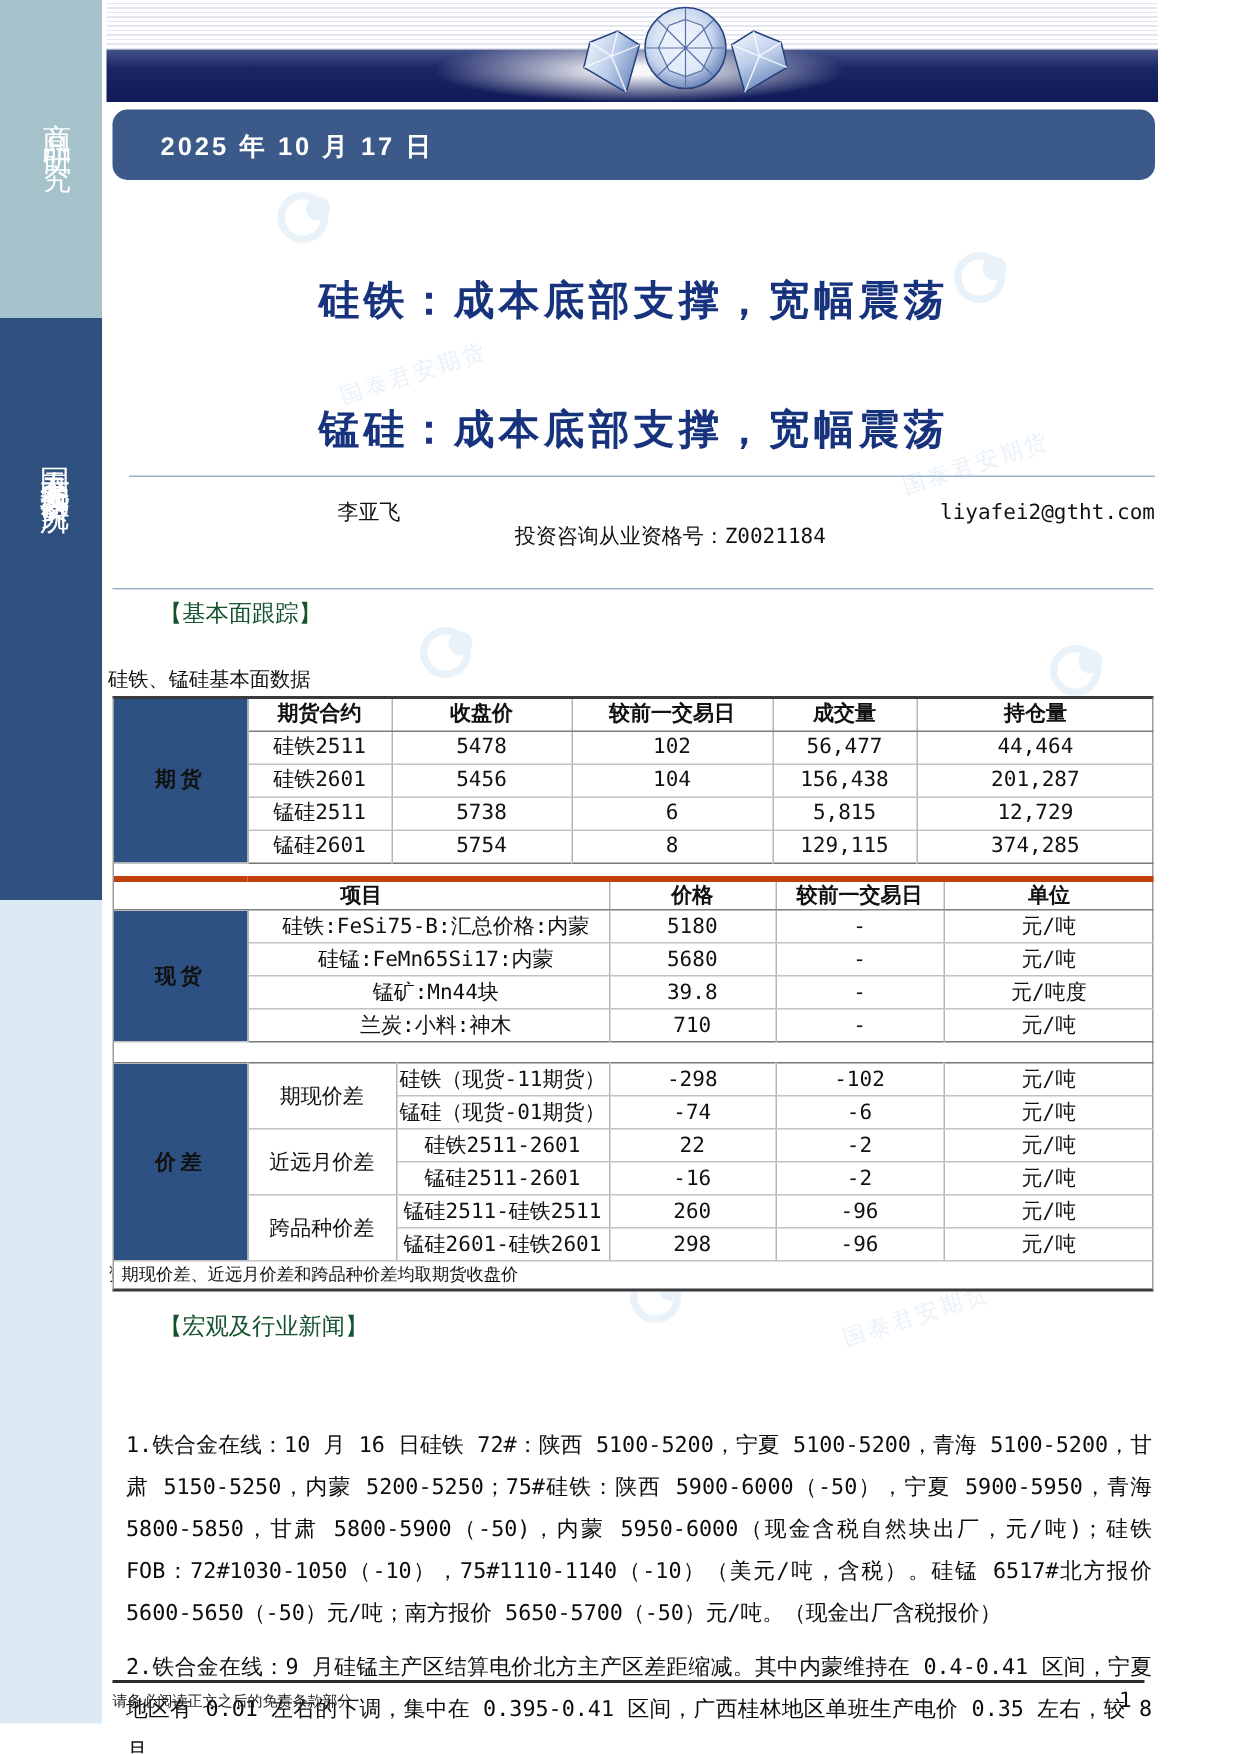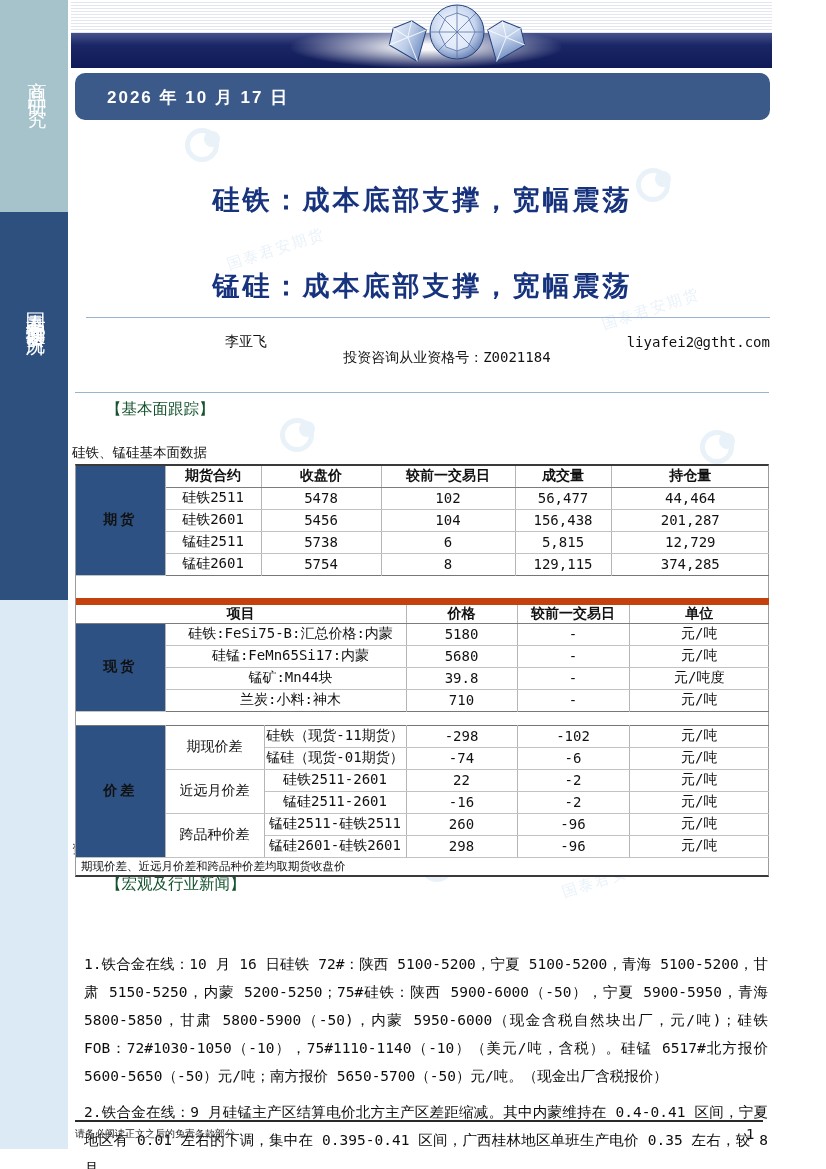--- a/index.html
+++ b/index.html
@@ -64,21 +64,21 @@
   table.blk td, table.blk th { font-size:14px; color:#111111; text-align:center; height:22px;
     border-right:1px solid #b5b5b5; border-bottom:1px solid #c2c2c2; overflow:hidden; white-space:nowrap; }
   table.blk td:last-child, table.blk th:last-child { border-right:none; }
   table.blk tr:last-child td { border-bottom:none; }
   table.blk th { font-weight:bold; height:21px; border-bottom:1px solid #7d7d7d; }
   td.lblcell { background:#2d5183; color:#ffffff; font-weight:bold; font-size:15px; letter-spacing:3px;
     border-right:5px solid #ffffff; border-bottom:none; font-family:"Liberation Serif", serif; }
   td.item { text-align:left; padding-left:10px; }
   td.group { font-family:"Liberation Serif", serif; }
   .blk-futures { border-bottom:1px solid #777777; }
-  .blk-spot { margin-top:22px; border-top:7px solid #c2410c; border-bottom:1px solid #777777; }
+  .blk-spot { margin-top:8px; border-top:4px solid #c2410c; border-bottom:1px solid #777777; }
   .blk-spread { margin-top:13px; border-top:1px solid #777777; }
   tr.note-row td { border-top:1px solid #777777; border-right:none; text-align:left; font-size:11.5px;
     height:18px; padding-left:5px; font-family:"Liberation Serif", serif; color:#111111;margin-left:33px; }
   .src-line { position:absolute; left:72px; top:842px; font-size:11.5px; color:#222222;
     font-family:"Liberation Serif", serif; }
 
   
   .news { position:absolute; left:84px; top:905px; width:684px; font-size:14.5px; color:#0d0d0d;
     line-height:28px; text-align:justify;
     font-family:"DejaVu Sans Mono","Liberation Sans", sans-serif;margin-top:45px; }
@@ -160,21 +160,21 @@
           <polygon points="120,22 140,22 150,36 130,62 110,36" fill="url(#gem)" stroke="#23407c" stroke-width="1"></polygon>
           <path d="M120 22 L130 36 L140 22 M110 36 L150 36 M130 36 L130 62" stroke="#ffffff" stroke-opacity="0.8" stroke-width="1" fill="none"></path>
         </g>
         <circle cx="83" cy="31" r="27" fill="url(#gemc)" stroke="#23407c" stroke-width="1"></circle>
         <polygon points="83,12 94,16 101,31 94,46 83,50 72,46 65,31 72,16" fill="#e9f0fc" fill-opacity="0.75" stroke="#5872a8" stroke-width="0.8"></polygon>
         <path d="M83 4 L83 58 M56 31 L110 31 M64 12 L102 50 M102 12 L64 50" stroke="#5872a8" stroke-width="0.8"></path>
       </svg>
     </div>
 
     <div class="date-bar">
-      <span>2026 年 10 月 17 日</span>
+      <span>2025 年 10 月 17 日</span>
     </div>
 
     <div class="rtitle rtitle1">硅铁：成本底部支撑，宽幅震荡</div>
     <div class="rtitle rtitle2">锰硅：成本底部支撑，宽幅震荡</div>
     <div class="hline hline1"></div>
 
     <div class="authors">
       <div class="author-row">
         <span>李亚飞</span>
         <span class="credential">投资咨询从业资格号：Z0021184</span>

